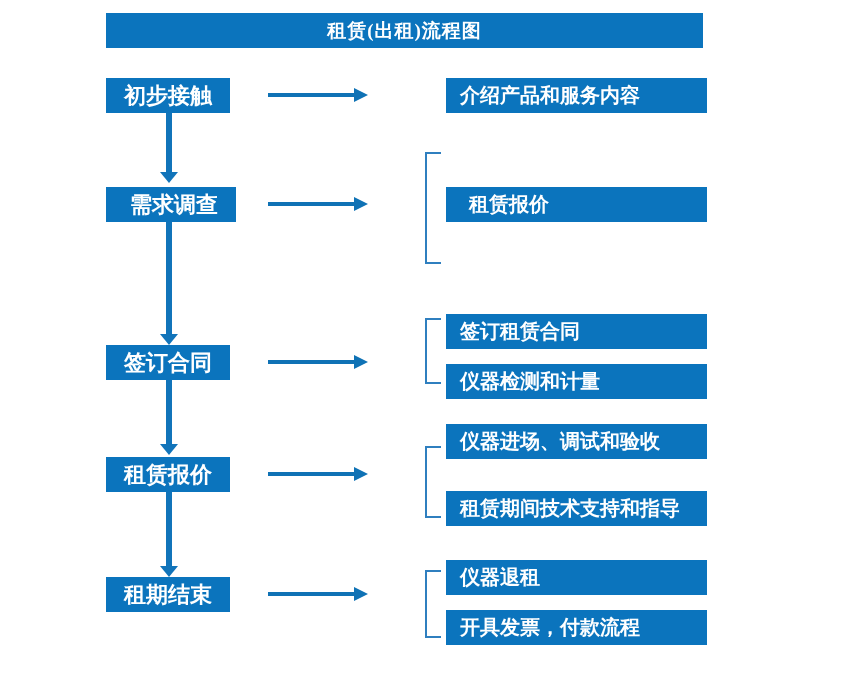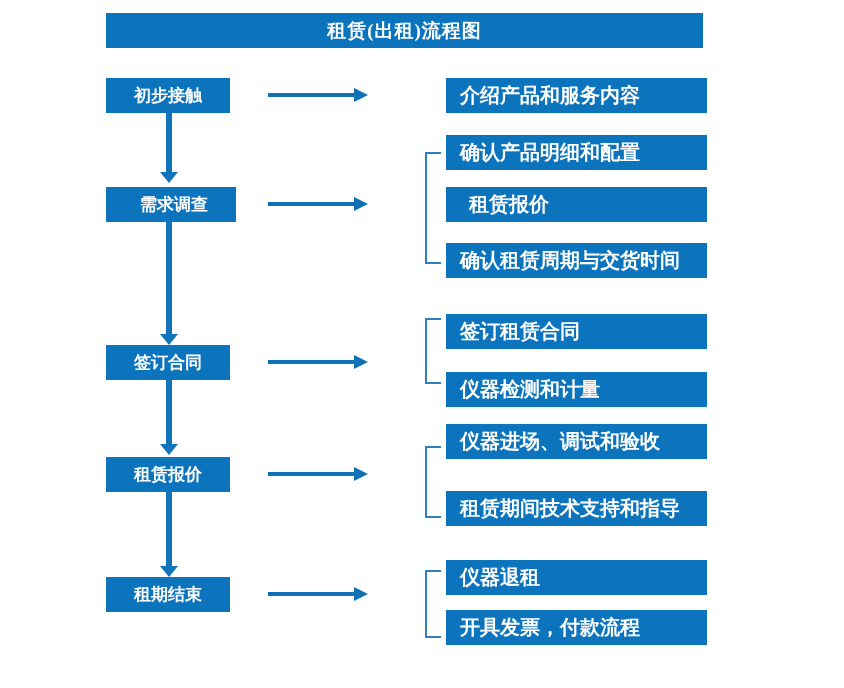--- a/index.html
+++ b/index.html
@@ -49,21 +49,21 @@
     display: flex;
     align-items: center;
     font-weight: bold;
     white-space: nowrap;
   }
   .box.stage {
     left: 101px;
     width: 124px;
     height: 35px;
     justify-content: center;
-    font-size: 17px;
+    font-size: 22px;
   }
   .box.detail {
     left: 441px;
     width: 261px;
     height: 35px;
     justify-content: flex-start;
     padding-left: 14px;
     box-sizing: border-box;
     font-size: 20px;
   }
@@ -143,37 +143,35 @@
     <div class="shaft" style="height:59px;"></div>
     <div class="head" style="top:59px;"></div>
   </div>
 
   <div class="box stage" style="top:187px;padding-left:6px;">需求调查</div>
   <div class="h-arrow" style="left:263px; top:197px;">
     <div class="shaft"></div>
     <div class="head"></div>
   </div>
   <div class="bracket" style="left:420px; top:152px; height:112px;"></div>
-  <div class="box detail" style="top:135px;">确认产品明细和配置</div>
   <div class="box detail" style="top:187px;padding-left:23px;">租赁报价</div>
-  <div class="box detail" style="top:243px;">确认租赁周期与交货时间</div>
 
   <div class="v-arrow" style="left:155px; top:222px; height:123px;">
     <div class="shaft" style="height:112px;"></div>
     <div class="head" style="top:112px;"></div>
   </div>
 
   <div class="box stage" style="top:345px;">签订合同</div>
   <div class="h-arrow" style="left:263px; top:355px;">
     <div class="shaft"></div>
     <div class="head"></div>
   </div>
   <div class="bracket" style="left:420px; top:318px; height:66px;"></div>
   <div class="box detail" style="top:314px;">签订租赁合同</div>
-  <div class="box detail" style="top:364px;margin-top:8px;">仪器检测和计量</div>
+  <div class="box detail" style="top:364px;">仪器检测和计量</div>
 
   <div class="v-arrow" style="left:155px; top:380px; height:75px;">
     <div class="shaft" style="height:64px;"></div>
     <div class="head" style="top:64px;"></div>
   </div>
 
   <div class="box stage" style="top:457px;">租赁报价</div>
   <div class="h-arrow" style="left:263px; top:467px;">
     <div class="shaft"></div>
     <div class="head"></div>

